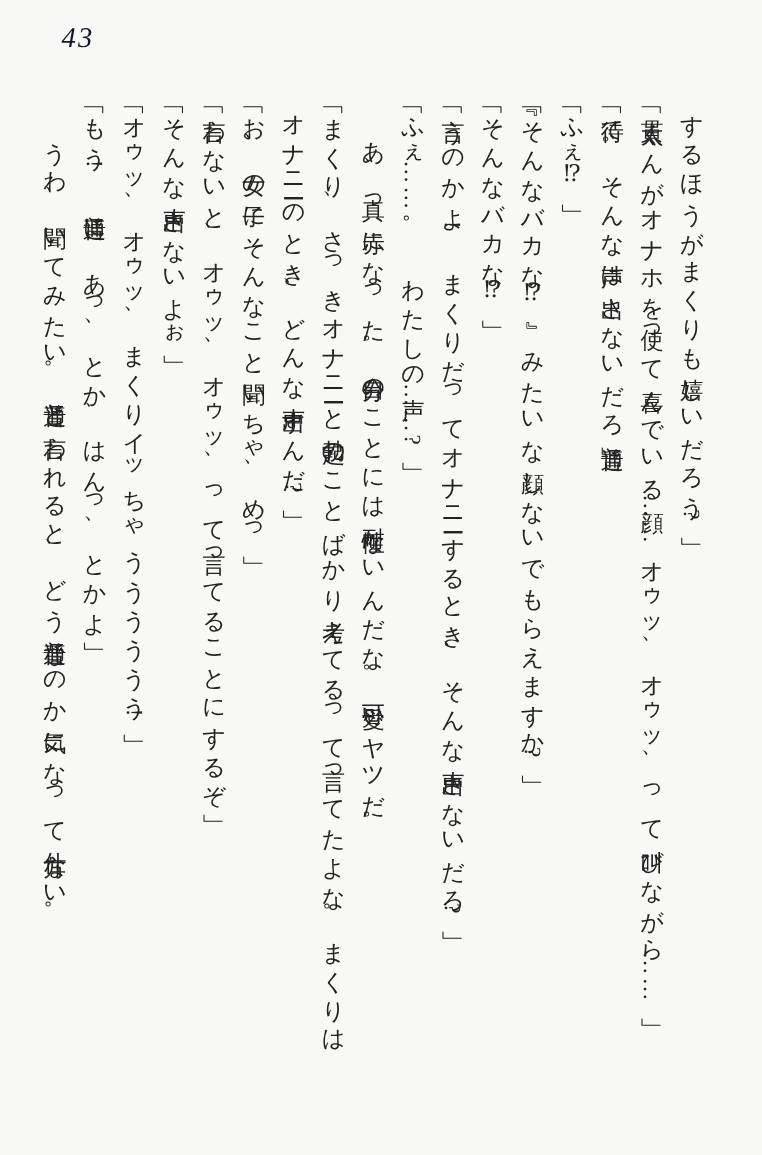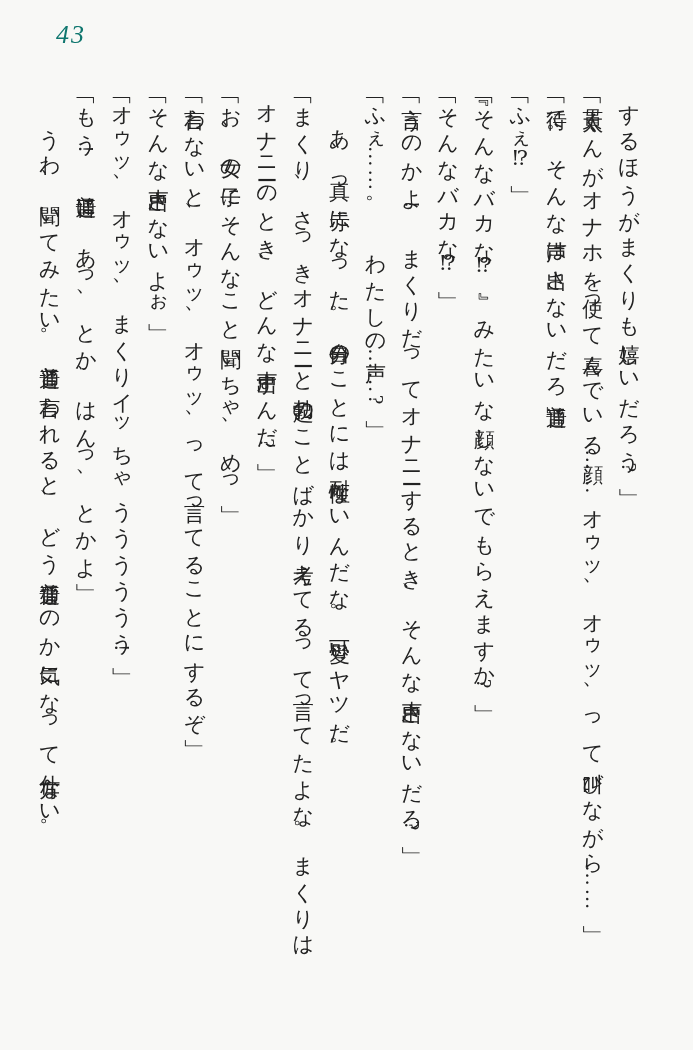--- a/index.html
+++ b/index.html
@@ -21,21 +21,21 @@
     overflow: hidden;
   }
   .page-number {
     position: absolute;
     top: 20px;
     left: 56px;
     font-family: "Liberation Serif", "DejaVu Serif", serif;
     font-style: italic;
     font-size: 26px;
     letter-spacing: 2px;
-    color: #0f766e;
+    color: #0f172a;
   }
   .text-area {
     position: absolute;
     top: 90px;
     right: 46px;
     width: 616px;
     height: 928px;
     writing-mode: vertical-rl;
     text-orientation: mixed;
     font-family: "Liberation Serif", "DejaVu Serif", serif;

